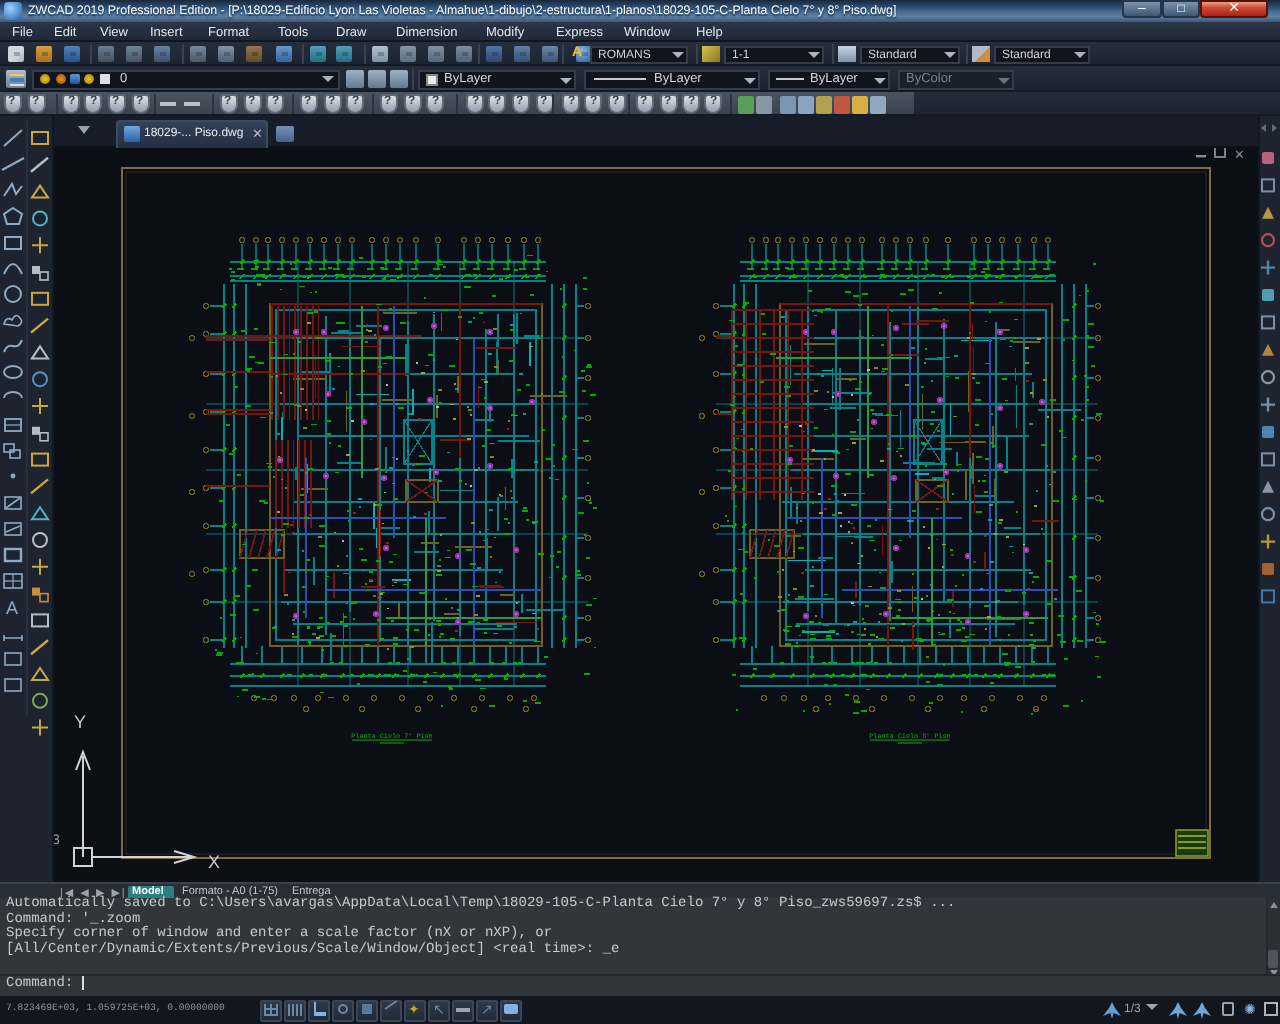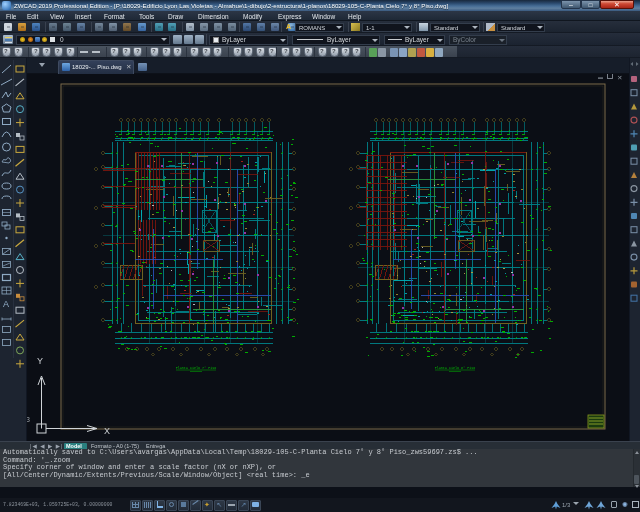--- a/index.html
+++ b/index.html
@@ -2173,20 +2173,23 @@
 <div class="abs" style="left:0;top:449px;width:640px;height:38px;background:#31363c;font-family:'Liberation Mono',monospace;font-size:7px;color:#c6cacf;line-height:7.7px;">
 <div style="padding-left:3px;white-space:pre;">Automatically saved to C:\Users\avargas\AppData\Local\Temp\18029-105-C-Planta Cielo 7° y 8° Piso_zws59697.zs$ ...
 Command: '_.zoom
 Specify corner of window and enter a scale factor (nX or nXP), or
 [All/Center/Dynamic/Extents/Previous/Scale/Window/Object] &lt;real time&gt;: _e</div>
 <div class="abs" style="left:633px;top:0;width:7px;height:38px;background:#2b3036;border-left:1px solid #24292e;"></div>
 <div class="abs" style="left:634.5px;top:2px;width:0;height:0;border-left:2.5px solid transparent;border-right:2.5px solid transparent;border-bottom:3px solid #8a9098;"></div>
 <div class="abs" style="left:634px;top:26px;width:5px;height:9px;background:#4d545c;border-radius:1px;"></div>
 <div class="abs" style="left:634.5px;top:35.5px;width:0;height:0;border-left:2.5px solid transparent;border-right:2.5px solid transparent;border-top:3px solid #8a9098;"></div>
 </div>
+<div class="abs" style="left:0;top:487px;width:640px;height:11px;background:#31363c;border-top:1px solid #23272c;font-family:'Liberation Mono',monospace;font-size:7px;color:#c6cacf;">
+<span style="padding-left:3px;">Command: </span><span style="display:inline-block;width:1px;height:7px;background:#d8dcdf;vertical-align:middle;"></span>
+</div>
 <div class="abs" style="left:0;top:498px;width:640px;height:14px;background:#12161e;">
 <div class="abs" style="left:3px;top:4px;font-size:4.8px;color:#8e959e;font-family:'Liberation Mono',monospace;">7.823469E+03, 1.059725E+03, 0.00000000</div>
 <div class="abs" style="left:130px;top:1.5px;width:11px;height:11px;background:linear-gradient(180deg,#2e3846,#222b38);border:1px solid #3a4656;border-radius:1px;"></div>
 <div class="abs" style="left:132px;top:4px;width:7px;height:6px;background:repeating-linear-gradient(90deg,#6888aa 0 1px,transparent 1px 3px),repeating-linear-gradient(0deg,#6888aa 0 1px,transparent 1px 3px);"></div>
 <div class="abs" style="left:142px;top:1.5px;width:11px;height:11px;background:linear-gradient(180deg,#2e3846,#222b38);border:1px solid #3a4656;border-radius:1px;"></div>
 <div class="abs" style="left:144px;top:4px;width:7px;height:6px;background:repeating-linear-gradient(90deg,#6888aa 0 1px,transparent 1px 2px);"></div>
 <div class="abs" style="left:154px;top:1.5px;width:11px;height:11px;background:linear-gradient(180deg,#2e3846,#222b38);border:1px solid #3a4656;border-radius:1px;"></div>
 <div class="abs" style="left:156.5px;top:3px;width:1.5px;height:6px;background:#7fb2e5;"></div>
       <div class="abs" style="left:156.5px;top:8px;width:6px;height:1.5px;background:#7fb2e5;"></div>
 <div class="abs" style="left:166px;top:1.5px;width:11px;height:11px;background:linear-gradient(180deg,#2e3846,#222b38);border:1px solid #3a4656;border-radius:1px;"></div>

